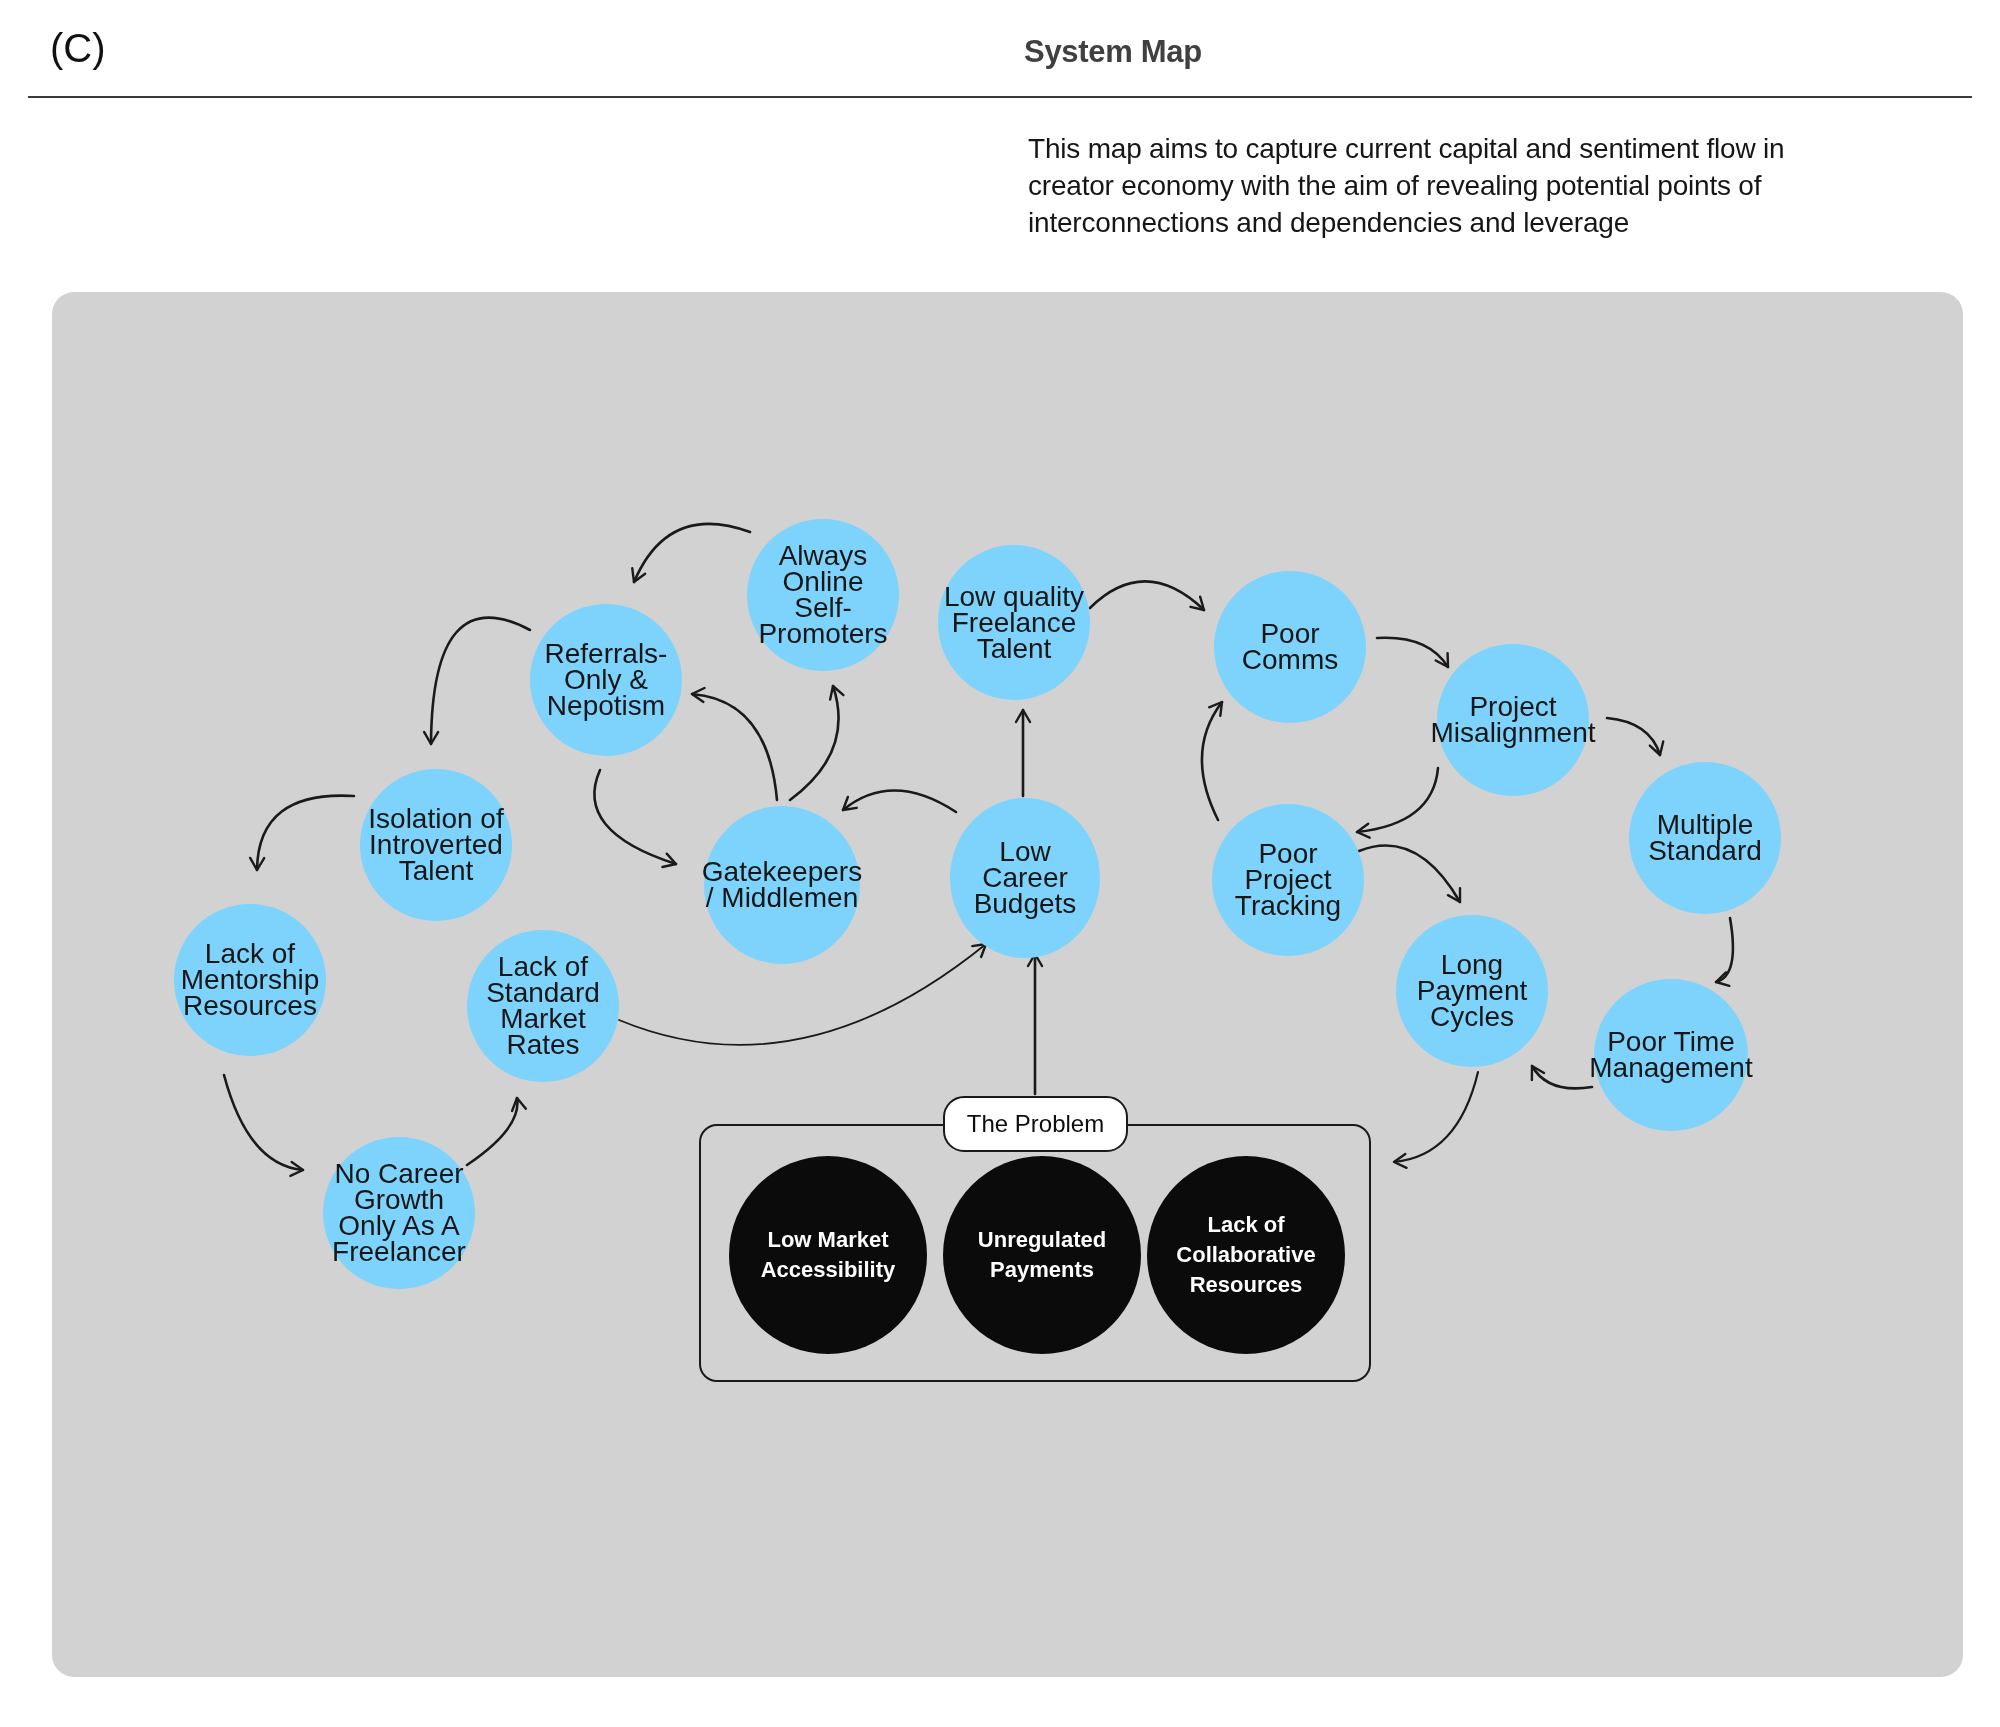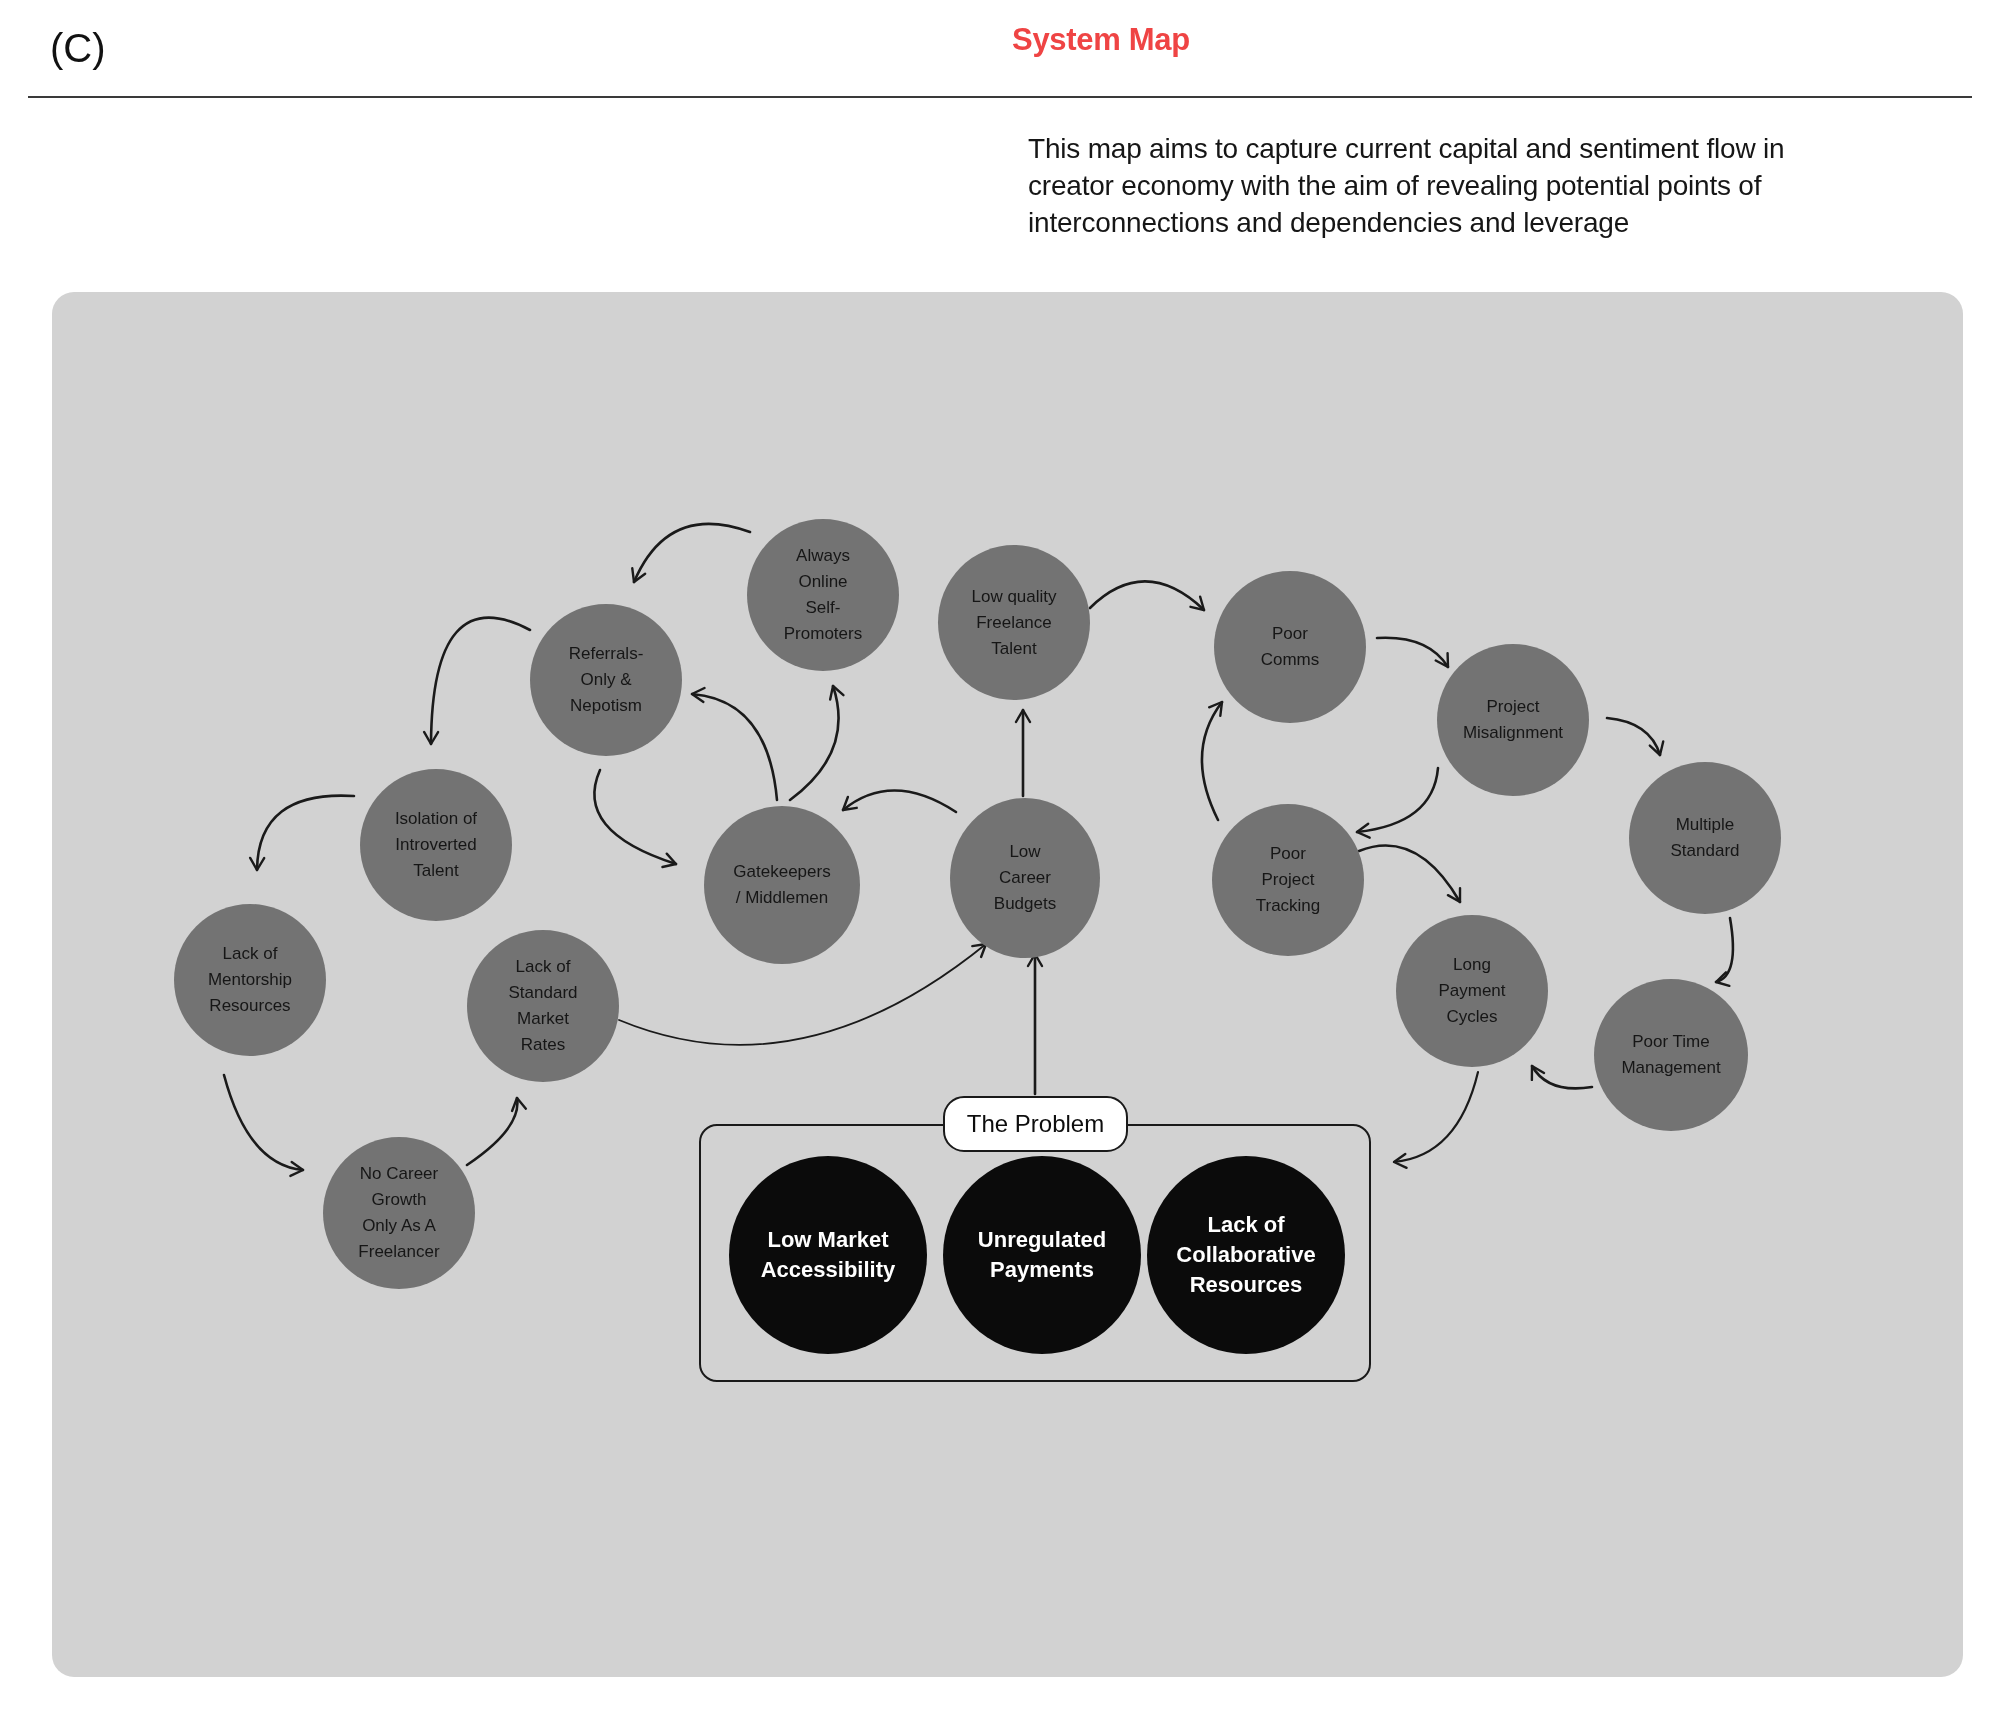--- a/index.html
+++ b/index.html
@@ -8,22 +8,22 @@
     background:#ffffff;
     font-family:"Liberation Sans","DejaVu Sans",sans-serif;
     color:#161616;
   }
   
   .corner-label{
     position:absolute;left:50px;top:26px;
     font-size:40px;font-weight:400;color:#111;
   }
   .page-title{
-    position:absolute;left:1012px;top:22px;margin:0;
-    font-size:31px;font-weight:700;letter-spacing:-0.3px;color:#ef4444;
+    position:absolute;left:1012px;top:22px;margin:12px;
+    font-size:31px;font-weight:700;letter-spacing:-0.3px;color:#404040;
   }
   .header-rule{
     position:absolute;left:28px;top:96px;width:1944px;height:0;
     border-top:2px solid #3a3a3a;
   }
   .map-description{
     position:absolute;left:1012px;top:114px;margin:16px;
     font-size:28px;line-height:37px;font-weight:400;color:#161616;
     white-space:pre-line;letter-spacing:-0.2px;
   }
@@ -34,22 +34,22 @@
   }
   .connector-layer{
     position:absolute;left:0;top:0;width:2000px;height:1727px;
     pointer-events:none;z-index:2;
   }
   
   .node{
     position:absolute;z-index:3;
     display:flex;align-items:center;justify-content:center;
     text-align:center;white-space:pre-line;
-    background:#737373;border-radius:50%;
-    font-size:17px;line-height:26px;color:#161616;
+    background:#7dd3fc;border-radius:50%;
+    font-size:28px;line-height:26px;color:#161616;
   }
   .problem-node{
     background:#0b0b0b;color:#ffffff;
     font-size:22px;line-height:30px;font-weight:700;
   }
   .problem-box{
     position:absolute;left:699px;top:1124px;width:672px;height:258px;
     border:2px solid #1a1a1a;border-radius:18px;z-index:2;
     background:transparent;box-sizing:border-box;
   }

